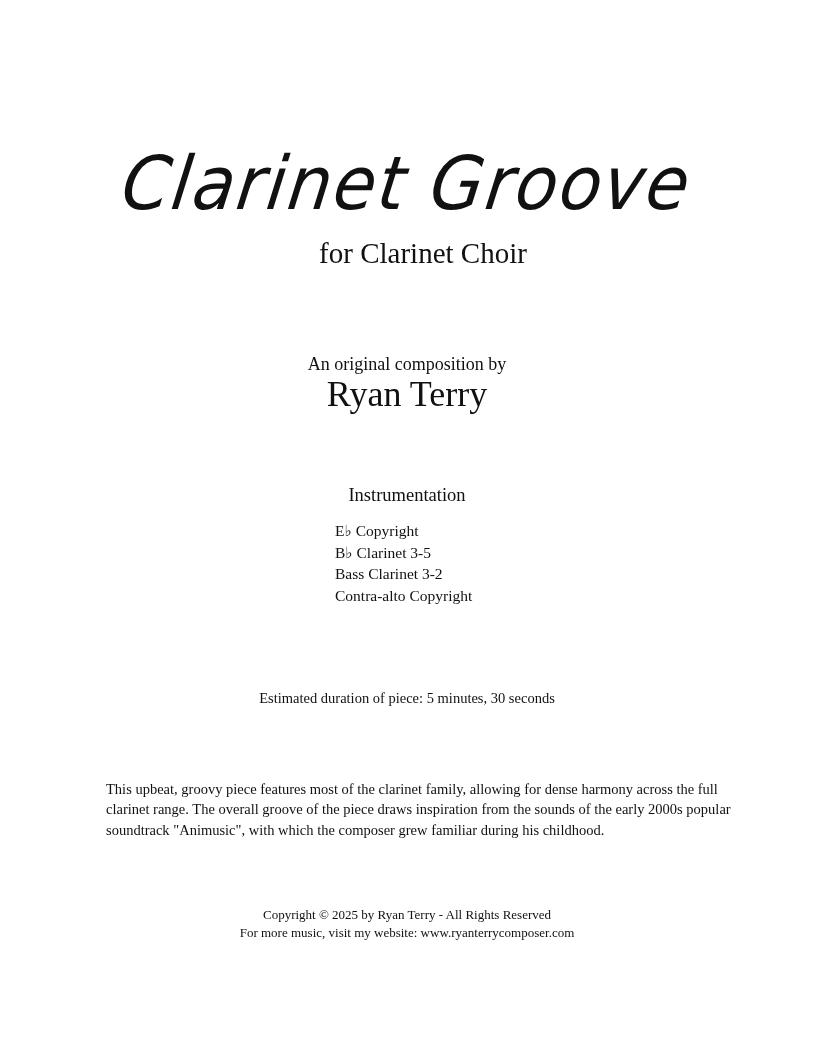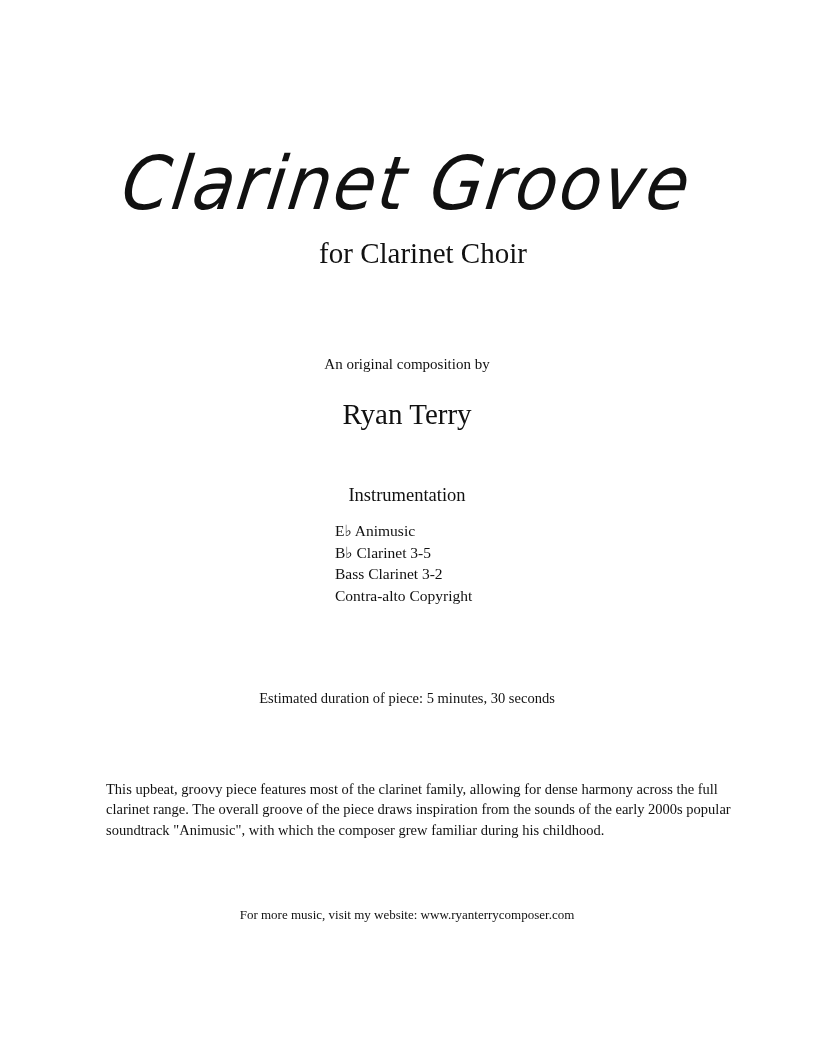--- a/index.html
+++ b/index.html
@@ -1,44 +1,45 @@
 <!DOCTYPE html>
 <html><head>
   <meta charset="utf-8">
   <style>
     html, body { margin: 0; padding: 0; background: #ffffff; }
     body { width: 814px; height: 1055px; position: relative; overflow: hidden; color: #111; font-family: "Liberation Serif", "DejaVu Serif", serif; }
     .abs { position: absolute; left: 0; width: 814px; text-align: center; }
     .title { top: 138px; font-family: "DejaVu Sans", sans-serif; font-style: oblique; font-weight: normal; font-size: 74px; letter-spacing: 2px; transform: scaleX(0.93) skewX(-8deg); color: #111; line-height: 90px; }
     .subtitle { top: 236px; font-size: 29px; line-height: 34px; padding-left: 16px; }
-    .byline { top: 352px; font-size: 15px; line-height: 24px; text-align: center; }
-    .composer { top: 396px; font-size: 29px; line-height: 36px; text-align: center; }
+    .byline { top: 352px; font-size: 18px; line-height: 24px; text-align: center; }
+    .composer { top: 376px; font-size: 36px; line-height: 36px; text-align: center; }
     .instr-head { top: 484px; font-size: 18.5px; line-height: 22px; }
     .instr-list { position: absolute; top: 520px; left: 335px; font-size: 15.5px; line-height: 21.5px; margin: 0; padding: 0; list-style: none; }
     .duration { top: 689px; font-size: 14.5px; line-height: 18px; }
     .description { position: absolute; top: 767px; left: 94px; width: 640px; font-size: 14.5px; line-height: 20.3px; margin: 12px; }
     .footer { position: absolute; top: 906px; left: 0; width: 814px; text-align: center; font-size: 13px; line-height: 18px; }
     .footer div { margin: 0; }
   </style>
 </head>
 <body>
 
 <div class="abs title">Clarinet Groove</div>
 <div class="abs subtitle">for Clarinet Choir</div>
 
 <div class="abs byline">An original composition by</div>
 <div class="abs composer">Ryan Terry</div>
 
 <div class="abs instr-head">Instrumentation</div>
 <ul class="instr-list">
-  <li>E♭ Animusic</li>
+  <li>E♭ Copyright</li>
   <li>B♭ Clarinet 3-5</li>
   <li>Bass Clarinet 3-2</li>
   <li>Contra-alto Copyright</li>
 </ul>
 
 <div class="abs duration">Estimated duration of piece: 5 minutes, 30 seconds</div>
 
 <p class="description">This upbeat, groovy piece features most of the clarinet family, allowing for dense harmony across the full clarinet range. The overall groove of the piece draws inspiration from the sounds of the early 2000s popular soundtrack "Animusic", with which the composer grew familiar during his childhood.</p>
 
 <div class="footer">
+  <div>Copyright © 2025 by Ryan Terry - All Rights Reserved</div>
   <div>For more music, visit my website: www.ryanterrycomposer.com</div>
 </div>
 
 </body></html>

